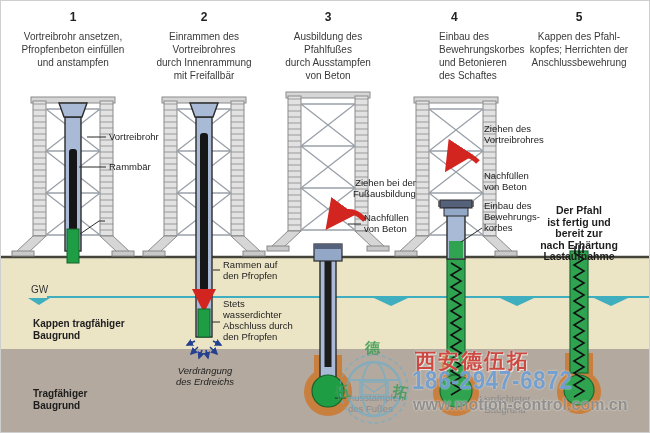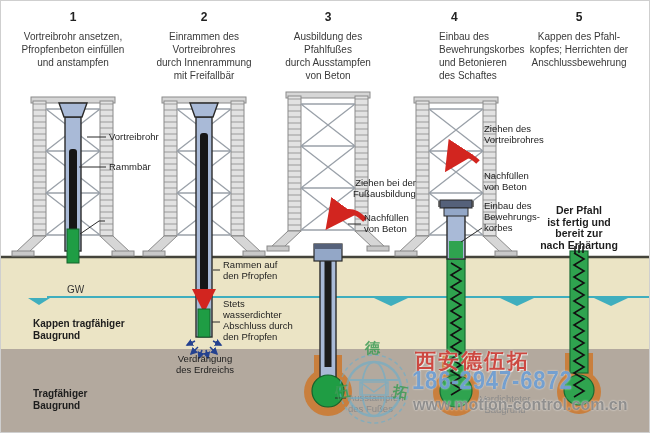--- a/index.html
+++ b/index.html
@@ -9,21 +9,21 @@
   svg.overlay{position:absolute;left:0;top:0;width:650px;height:433px;}
   .hdr{position:absolute;top:10px;text-align:center;color:#3a3a3a;font-size:10px;line-height:13px;}
   .hdr .num{font-size:12px;font-weight:bold;color:#222;margin-bottom:6px;}
   .hdr.left{text-align:left;}
   .hdr.left .num{padding-left:12px;}
   .lbl{position:absolute;font-size:9.5px;line-height:11px;color:#1d1d1d;white-space:nowrap;}
   .lbl.center{white-space:normal;text-align:center;}
   .lbl.bold{font-weight:bold;font-size:10px;line-height:12px;}
   .lbl.gray{color:#8a8a8a;}
   .lbl.big5{font-weight:bold;font-size:10.5px;line-height:11.5px;}
-  .gwlbl{position:absolute;font-size:10px;color:#333;margin-left:36px;}
+  .gwlbl{position:absolute;font-size:10px;color:#333;}
   
   .wm{position:absolute;left:0;top:0;width:650px;height:433px;pointer-events:none;}
   .wm-globe{position:absolute;left:328px;top:343px;opacity:.6;}
   .wm-char{position:absolute;font-size:15px;font-weight:bold;color:rgba(61,155,85,.85);}
   .wm-company{position:absolute;left:414px;top:346px;font-size:21px;font-weight:bold;letter-spacing:2px;
     color:rgba(201,57,50,.92);text-shadow:0 0 2px rgba(255,255,255,.95),1px 1px 0 rgba(255,255,255,.6);}
   .wm-phone{position:absolute;left:411px;top:365px;font-size:25px;font-weight:bold;letter-spacing:1px;
     color:rgba(100,150,205,.88);transform:scaleX(.88);transform-origin:left top;
     text-shadow:0 0 2px rgba(255,255,255,.8);}
   .wm-url{position:absolute;left:412px;top:395px;font-size:16px;font-weight:bold;
@@ -198,21 +198,21 @@
   <div class="lbl" style="left:222px;top:258px;">
     <div>Rammen auf</div>
     <div>den Pfropfen</div>
   </div>
   <div class="lbl" style="left:222px;top:297px;">
     <div>Stets</div>
     <div>wasserdichter</div>
     <div>Abschluss durch</div>
     <div>den Pfropfen</div>
   </div>
-  <div class="lbl center" style="left:160px;top:352px;width:88px;">
+  <div class="lbl center" style="left:160px;top:364px;width:88px;font-style:italic;">
     <div>Verdrängung</div>
     <div>des Erdreichs</div>
   </div>
   <div class="lbl" style="left:352px;top:176px;text-align:right;">
     <div>Ziehen bei der</div>
     <div>Fußausbildung</div>
   </div>
   <div class="lbl" style="left:363px;top:211px;">
     <div>Nachfüllen</div>
     <div>von Beton</div>
@@ -232,20 +232,21 @@
   <div class="lbl" style="left:483px;top:199px;">
     <div>Einbau des</div>
     <div>Bewehrungs-</div>
     <div>korbes</div>
   </div>
   <div class="lbl center big5" style="left:526px;top:177px;width:104px;margin-top:27px;">
     <div>Der Pfahl</div>
     <div>ist fertig und</div>
     <div>bereit zur</div>
     <div>nach Erhärtung</div>
+    <div>Lastaufnahme</div>
   </div>
 
   <div class="gwlbl" style="left:30px;top:283px;">GW</div>
   <div class="lbl bold" style="left:32px;top:317px;">
     <div>Kappen tragfähiger</div>
     <div>Baugrund</div>
   </div>
   <div class="lbl bold" style="left:32px;top:387px;">
     <div>Tragfähiger</div>
     <div>Baugrund</div>

